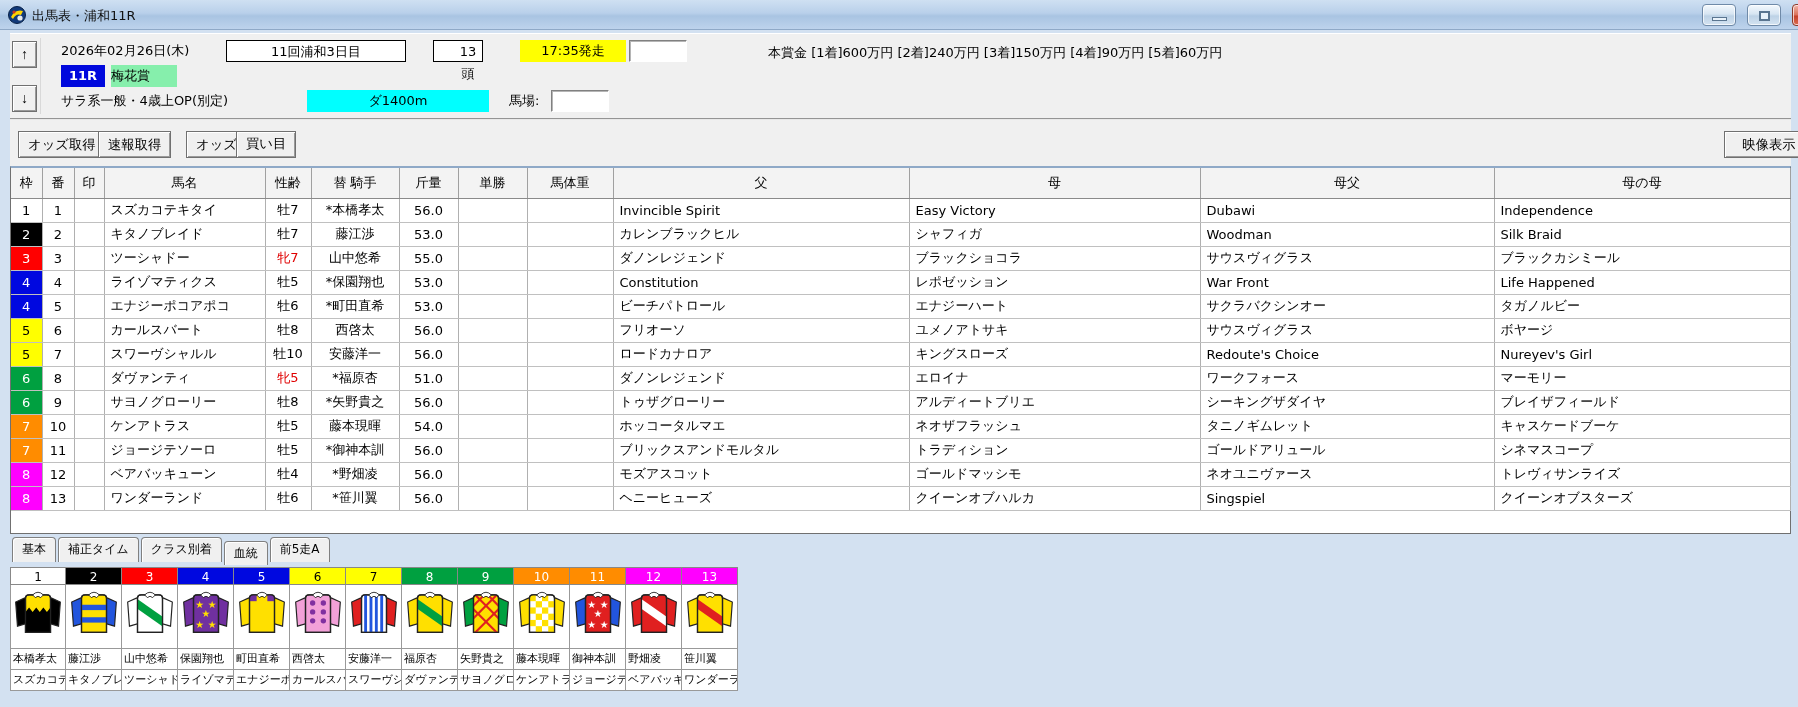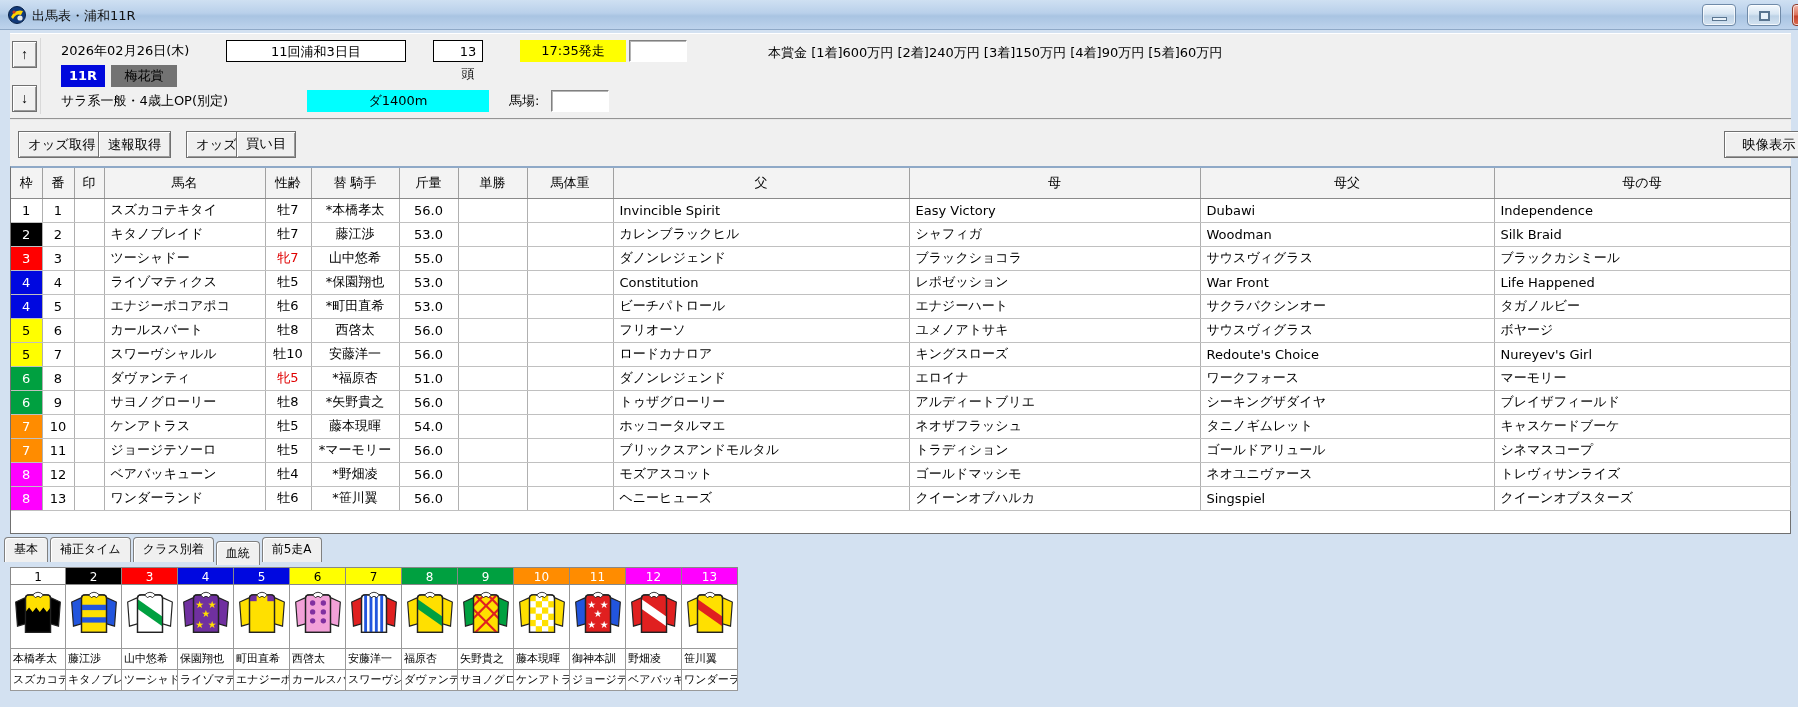--- a/index.html
+++ b/index.html
@@ -31,21 +31,21 @@
   .hl { position:absolute; height:22px; line-height:22px;margin-left:13px; }
   .race-date { left:38px; top:6px; }
   .box { border:1px solid #000; background:#fff; text-align:center; }
   .meeting-box { left:203px; top:6px; width:180px; }
   .heads-box { left:410px; top:6px; width:50px;padding-left:20px; }
   .time-badge { left:497px; top:6px; width:106px; background:#ffff00; text-align:center; }
   .sunken { background:#fff; border:1px solid; border-color:#808080 #fff #fff #808080; box-shadow:inset 1px 1px 0 #b5b5b5; }
   .memo-box { left:606px; top:6px; width:58px; }
   .prize { left:745px; top:8px; }
   .race-no { left:38px; top:31px; width:44px; background:#0008dd; color:#fff; text-align:center; font-weight:bold; }
-  .race-name { left:88px; top:31px; width:66px; background:#737373; text-align:center; }
+  .race-name { left:88px; top:31px; width:66px; background:#86efac; }
   .race-cond { left:38px; top:56px; }
   .course-badge { left:284px; top:56px; width:182px; background:#00ffff; text-align:center; }
   .track-label { left:486px; top:56px; }
   .track-box { left:528px; top:56px; width:58px; }
 
   
   .toolbar { position:absolute; left:10px; top:118px; width:1781px; height:48px; background:#f0f0f0;
     border-top:2px groove #e8e8e8; }
   .tbtn { position:absolute; top:11px; height:27px; background:#f0f0f0; border:1px solid #707070;
     box-shadow:inset 1px 1px 0 #fff, inset -1px -1px 0 #9a9a9a; text-align:center; line-height:25px;
@@ -61,21 +61,21 @@
     font-weight:normal; font-size:13px; }
   table.entries td { height:24px; border-right:1px solid #b0b0b0; border-bottom:1px solid #c0c0c0;
     font-size:13px; overflow:hidden; white-space:nowrap; }
   td.c-frame { text-align:center; border-right:1px solid #808080; }
   td.c-num { text-align:center; }
   td.c-name, td.c-ped { padding-left:6px; }
   td.c-sex, td.c-jockey, td.c-weight { text-align:center; }
   td.red { color:#e00000; }
 
   
-  .tabs { position:absolute; left:4px; top:537px; height:29px; }
+  .tabs { position:absolute; left:12px; top:537px; height:29px; }
   .tab { display:inline-block; vertical-align:top; height:25px; line-height:23px; padding:0 9px; margin-right:2px;
     background:#f0f0f0; border:1px solid #808080; border-bottom:none; border-radius:4px 4px 0 0;
     box-shadow:inset 1px 1px 0 #fff; font-size:12px; cursor:default; }
   .tab.active { margin-top:4px; height:24px; }
 
   
   .bottom-panel { position:absolute; left:10px; top:567px; height:124px; background:#f0f0f0; }
   .bp-cell { position:absolute; top:0; width:56px; height:124px; }
   .bp-num { height:18px; line-height:18px; text-align:center; font-size:12px; border:1px solid #888; border-left:none; }
   .bp-cell:first-child .bp-num { border-left:1px solid #888; }
@@ -316,21 +316,21 @@
             <td class="c-ped">ネオザフラッシュ</td>
             <td class="c-ped">タニノギムレット</td>
             <td class="c-ped">キャスケードブーケ</td>
           </tr>
           <tr>
             <td class="c-frame" style="background:#ff8c00;color:#ffffff">7</td>
             <td class="c-num">11</td>
             <td class="c-mark"></td>
             <td class="c-name">ジョージテソーロ</td>
             <td class="c-sex">牡5</td>
-            <td class="c-jockey">*マーモリー</td>
+            <td class="c-jockey">*御神本訓</td>
             <td class="c-weight">56.0</td>
             <td class="c-odds"></td>
             <td class="c-bw"></td>
             <td class="c-ped">ブリックスアンドモルタル</td>
             <td class="c-ped">トラディション</td>
             <td class="c-ped">ゴールドアリュール</td>
             <td class="c-ped">シネマスコープ</td>
           </tr>
           <tr>
             <td class="c-frame" style="background:#ff00ff;color:#ffffff">8</td>

